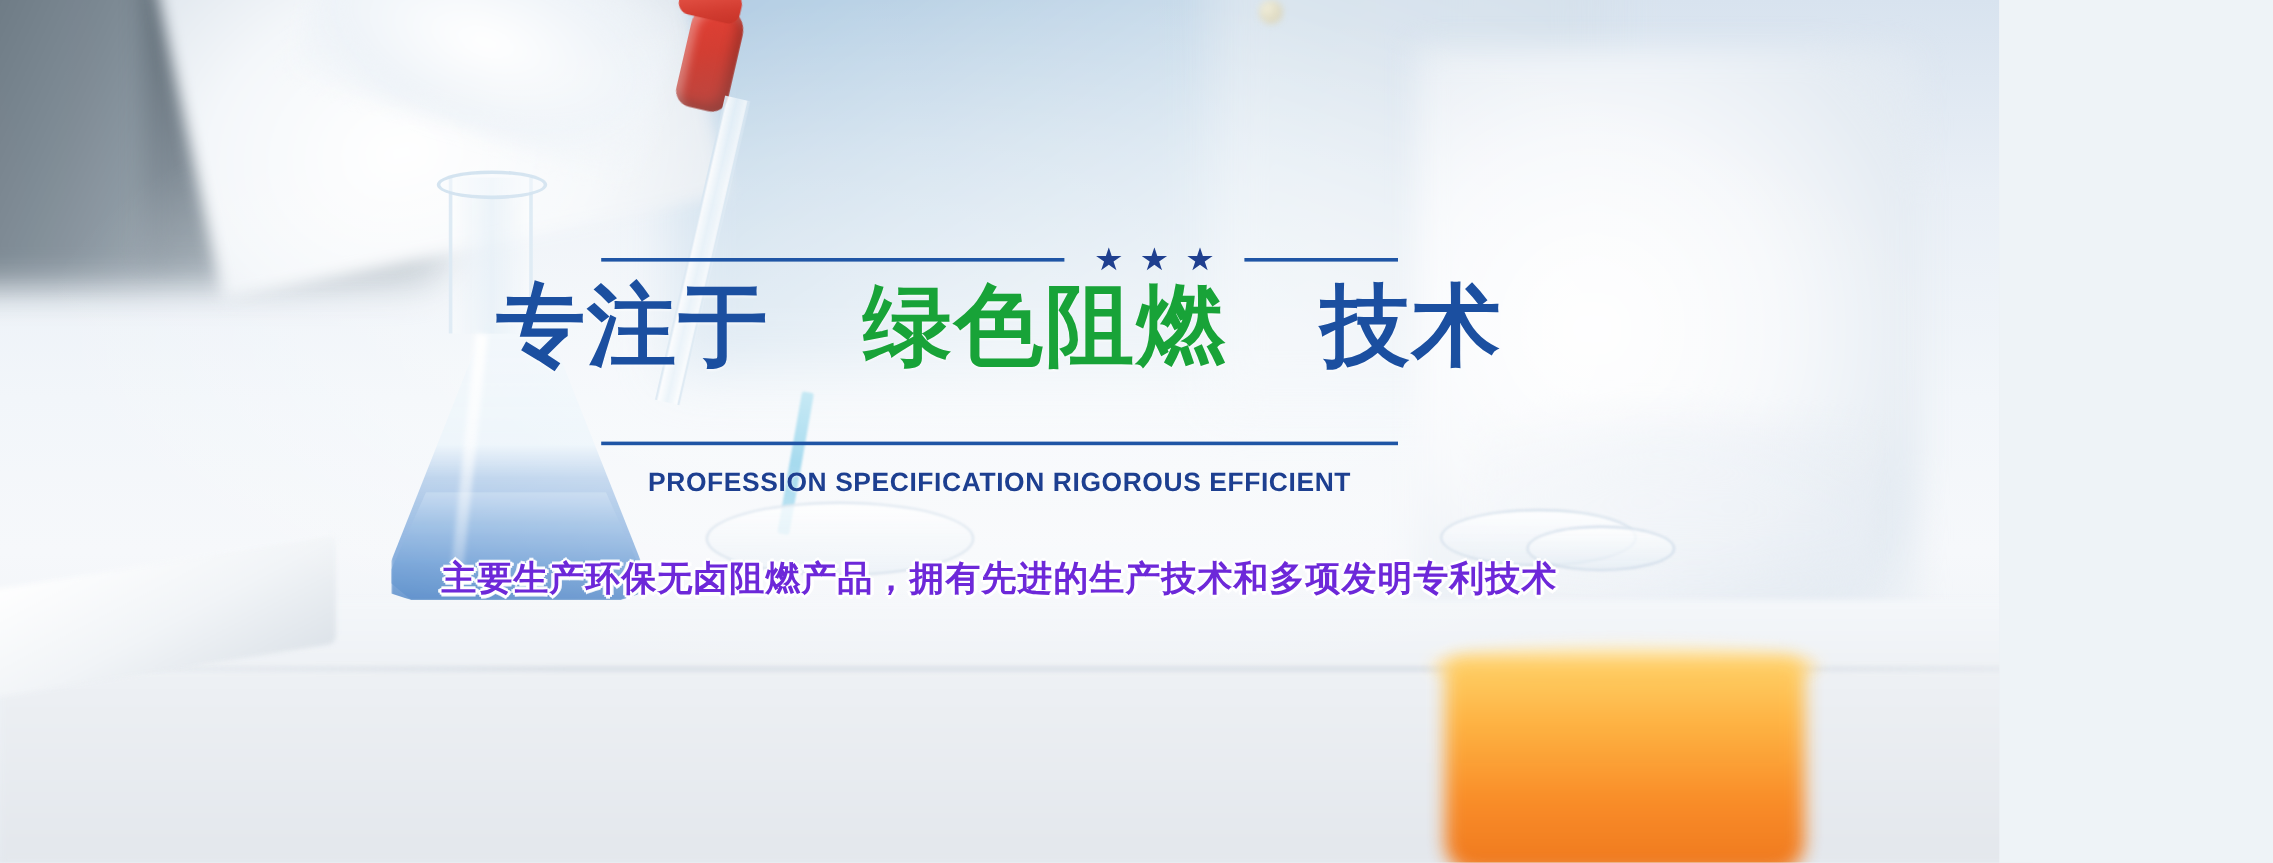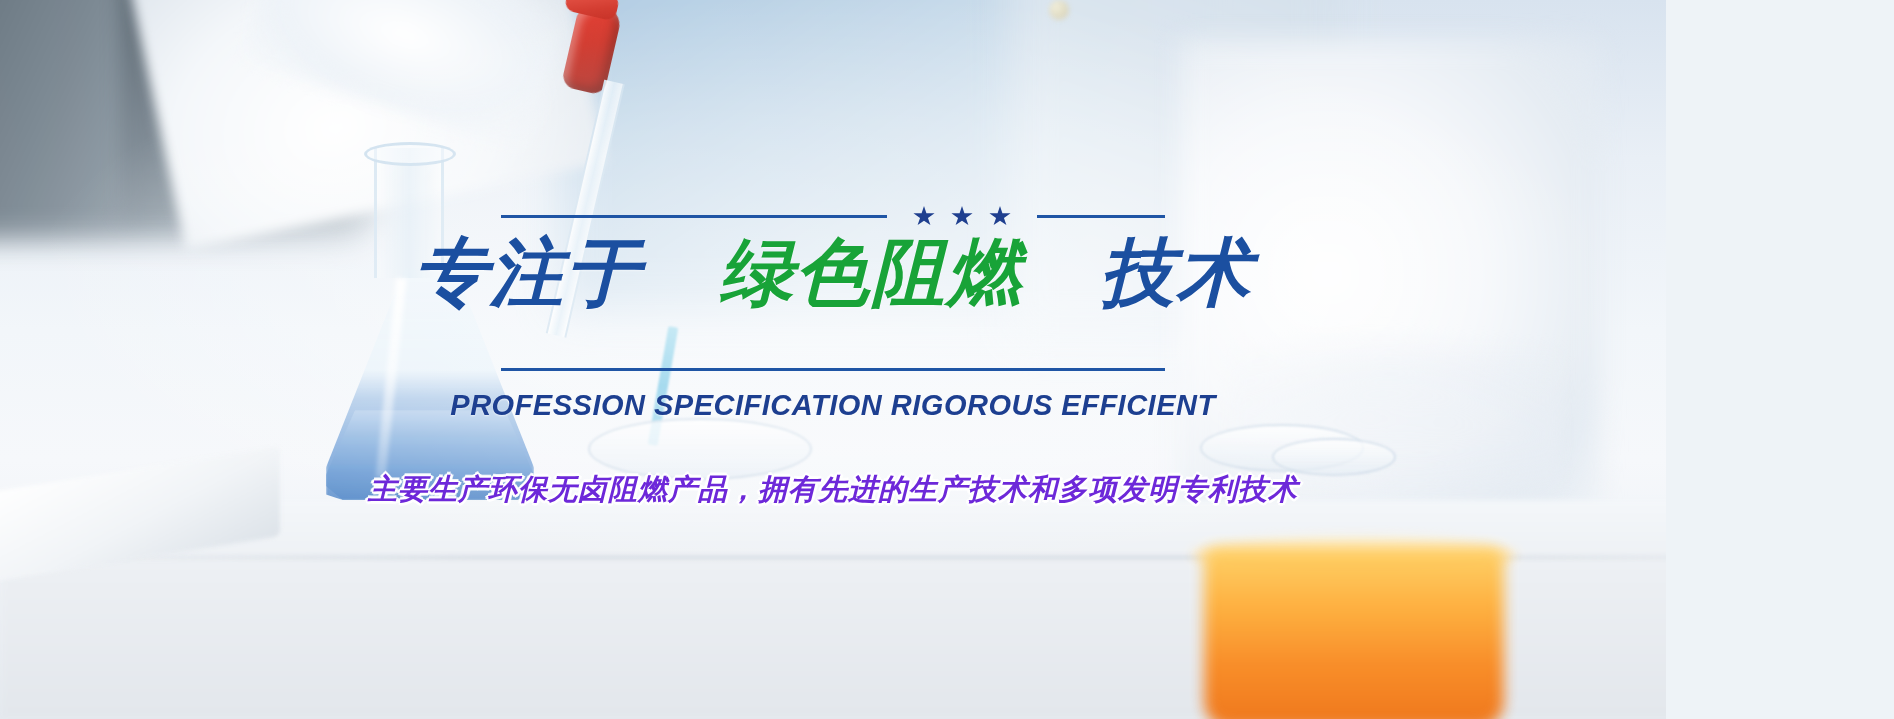--- a/index.html
+++ b/index.html
@@ -6,21 +6,20 @@
   body{
     width:1894px;height:719px;overflow:hidden;
     font-family:"Liberation Sans","DejaVu Sans",sans-serif;
     background:#eef3f7;
   }
 
   
   .banner{
     position:relative;width:1666px;height:719px;overflow:hidden;
     background:#e8eef4;
-    font-style:italic;
   }
 
   
   .bg{position:absolute;inset:0;overflow:hidden;}
 
   
   .bg-base{
     position:absolute;inset:0;
     background:
       linear-gradient(180deg,#d8e3ef 0%,#e9eff6 22%,#f2f6fa 46%,#f6f8fb 64%,#eef2f6 82%,#e6ebf1 100%);
@@ -229,21 +228,21 @@
 
   
   .rule-under{
     width:664px;height:3px;background:#1f55a5;margin-top:6px;
   }
 
   
   .subtitle{
     margin-top:18px;
     font-family:"Liberation Sans","DejaVu Sans",sans-serif;
-    font-size:29px;font-weight:700;letter-spacing:.5px;
+    font-size:22px;font-weight:700;letter-spacing:.5px;
     color:#1d3f90;white-space:nowrap;
     text-shadow:0 1px 2px rgba(255,255,255,.6);
   }
 
   
   .tagline{
     margin-top:48px;
     font-family:"DejaVu Sans","Liberation Sans",sans-serif;
     font-size:29px;font-weight:700;letter-spacing:1px;
     color:#6d28d9;white-space:nowrap;

